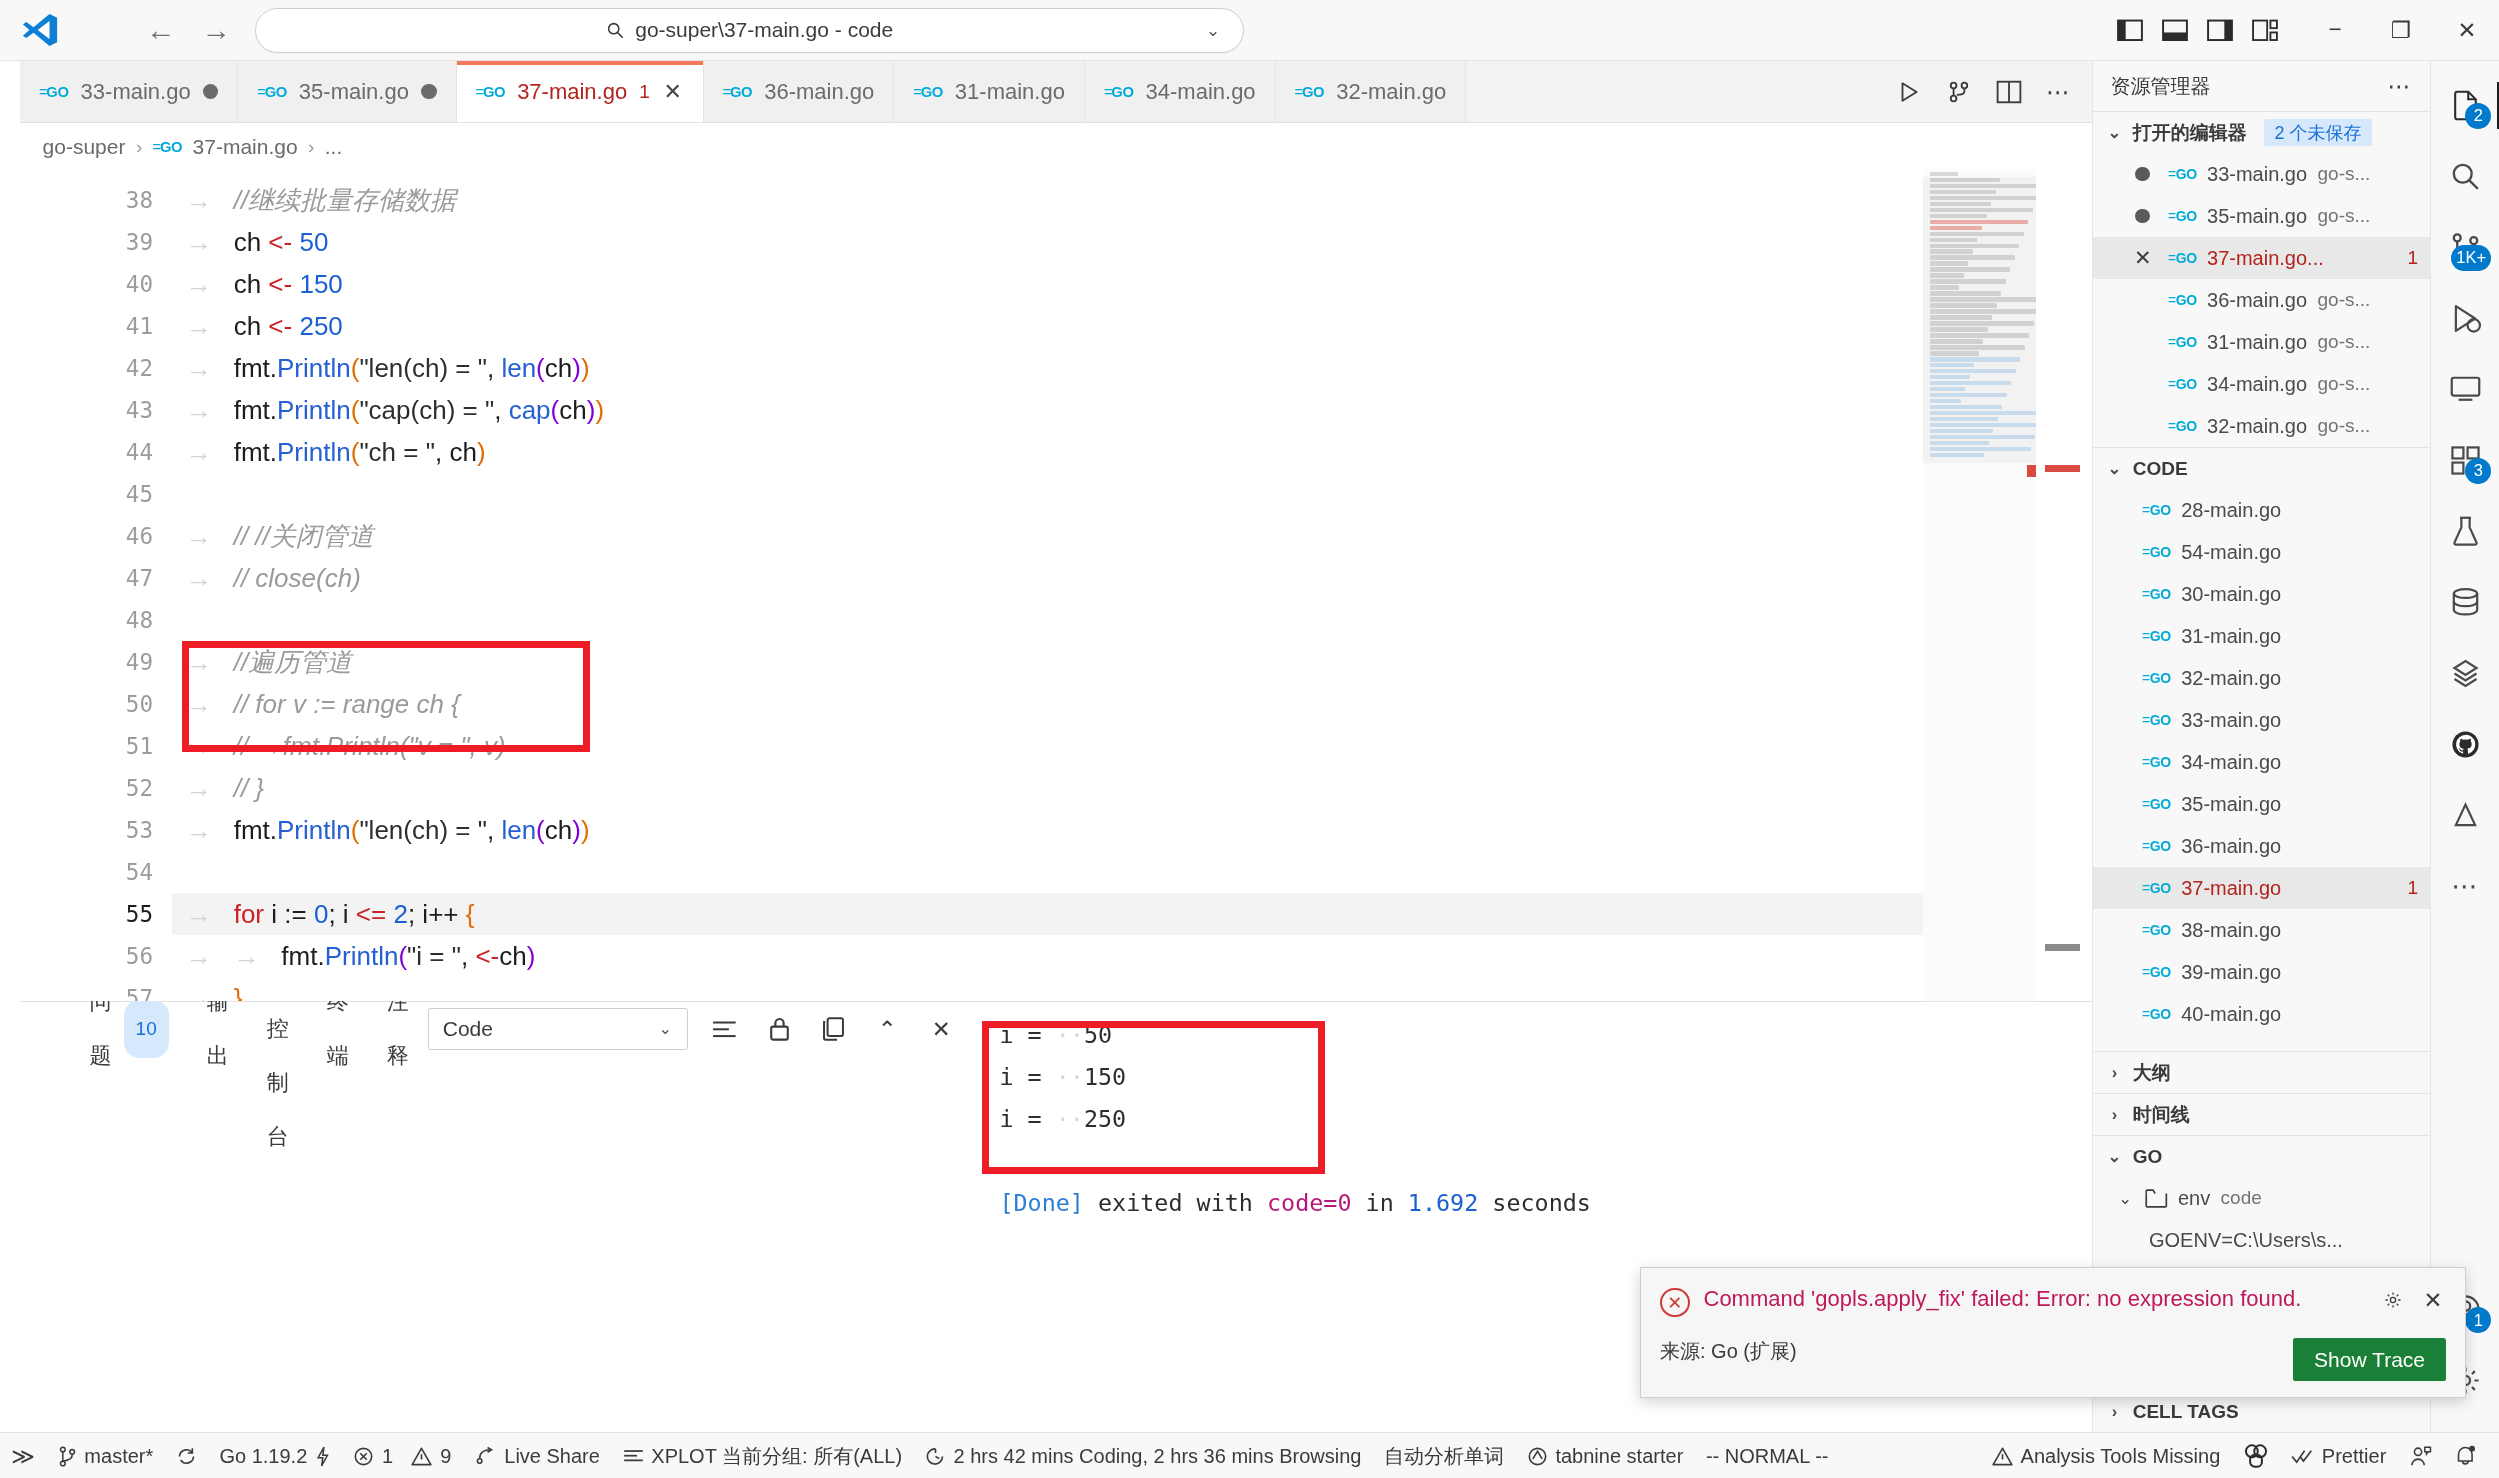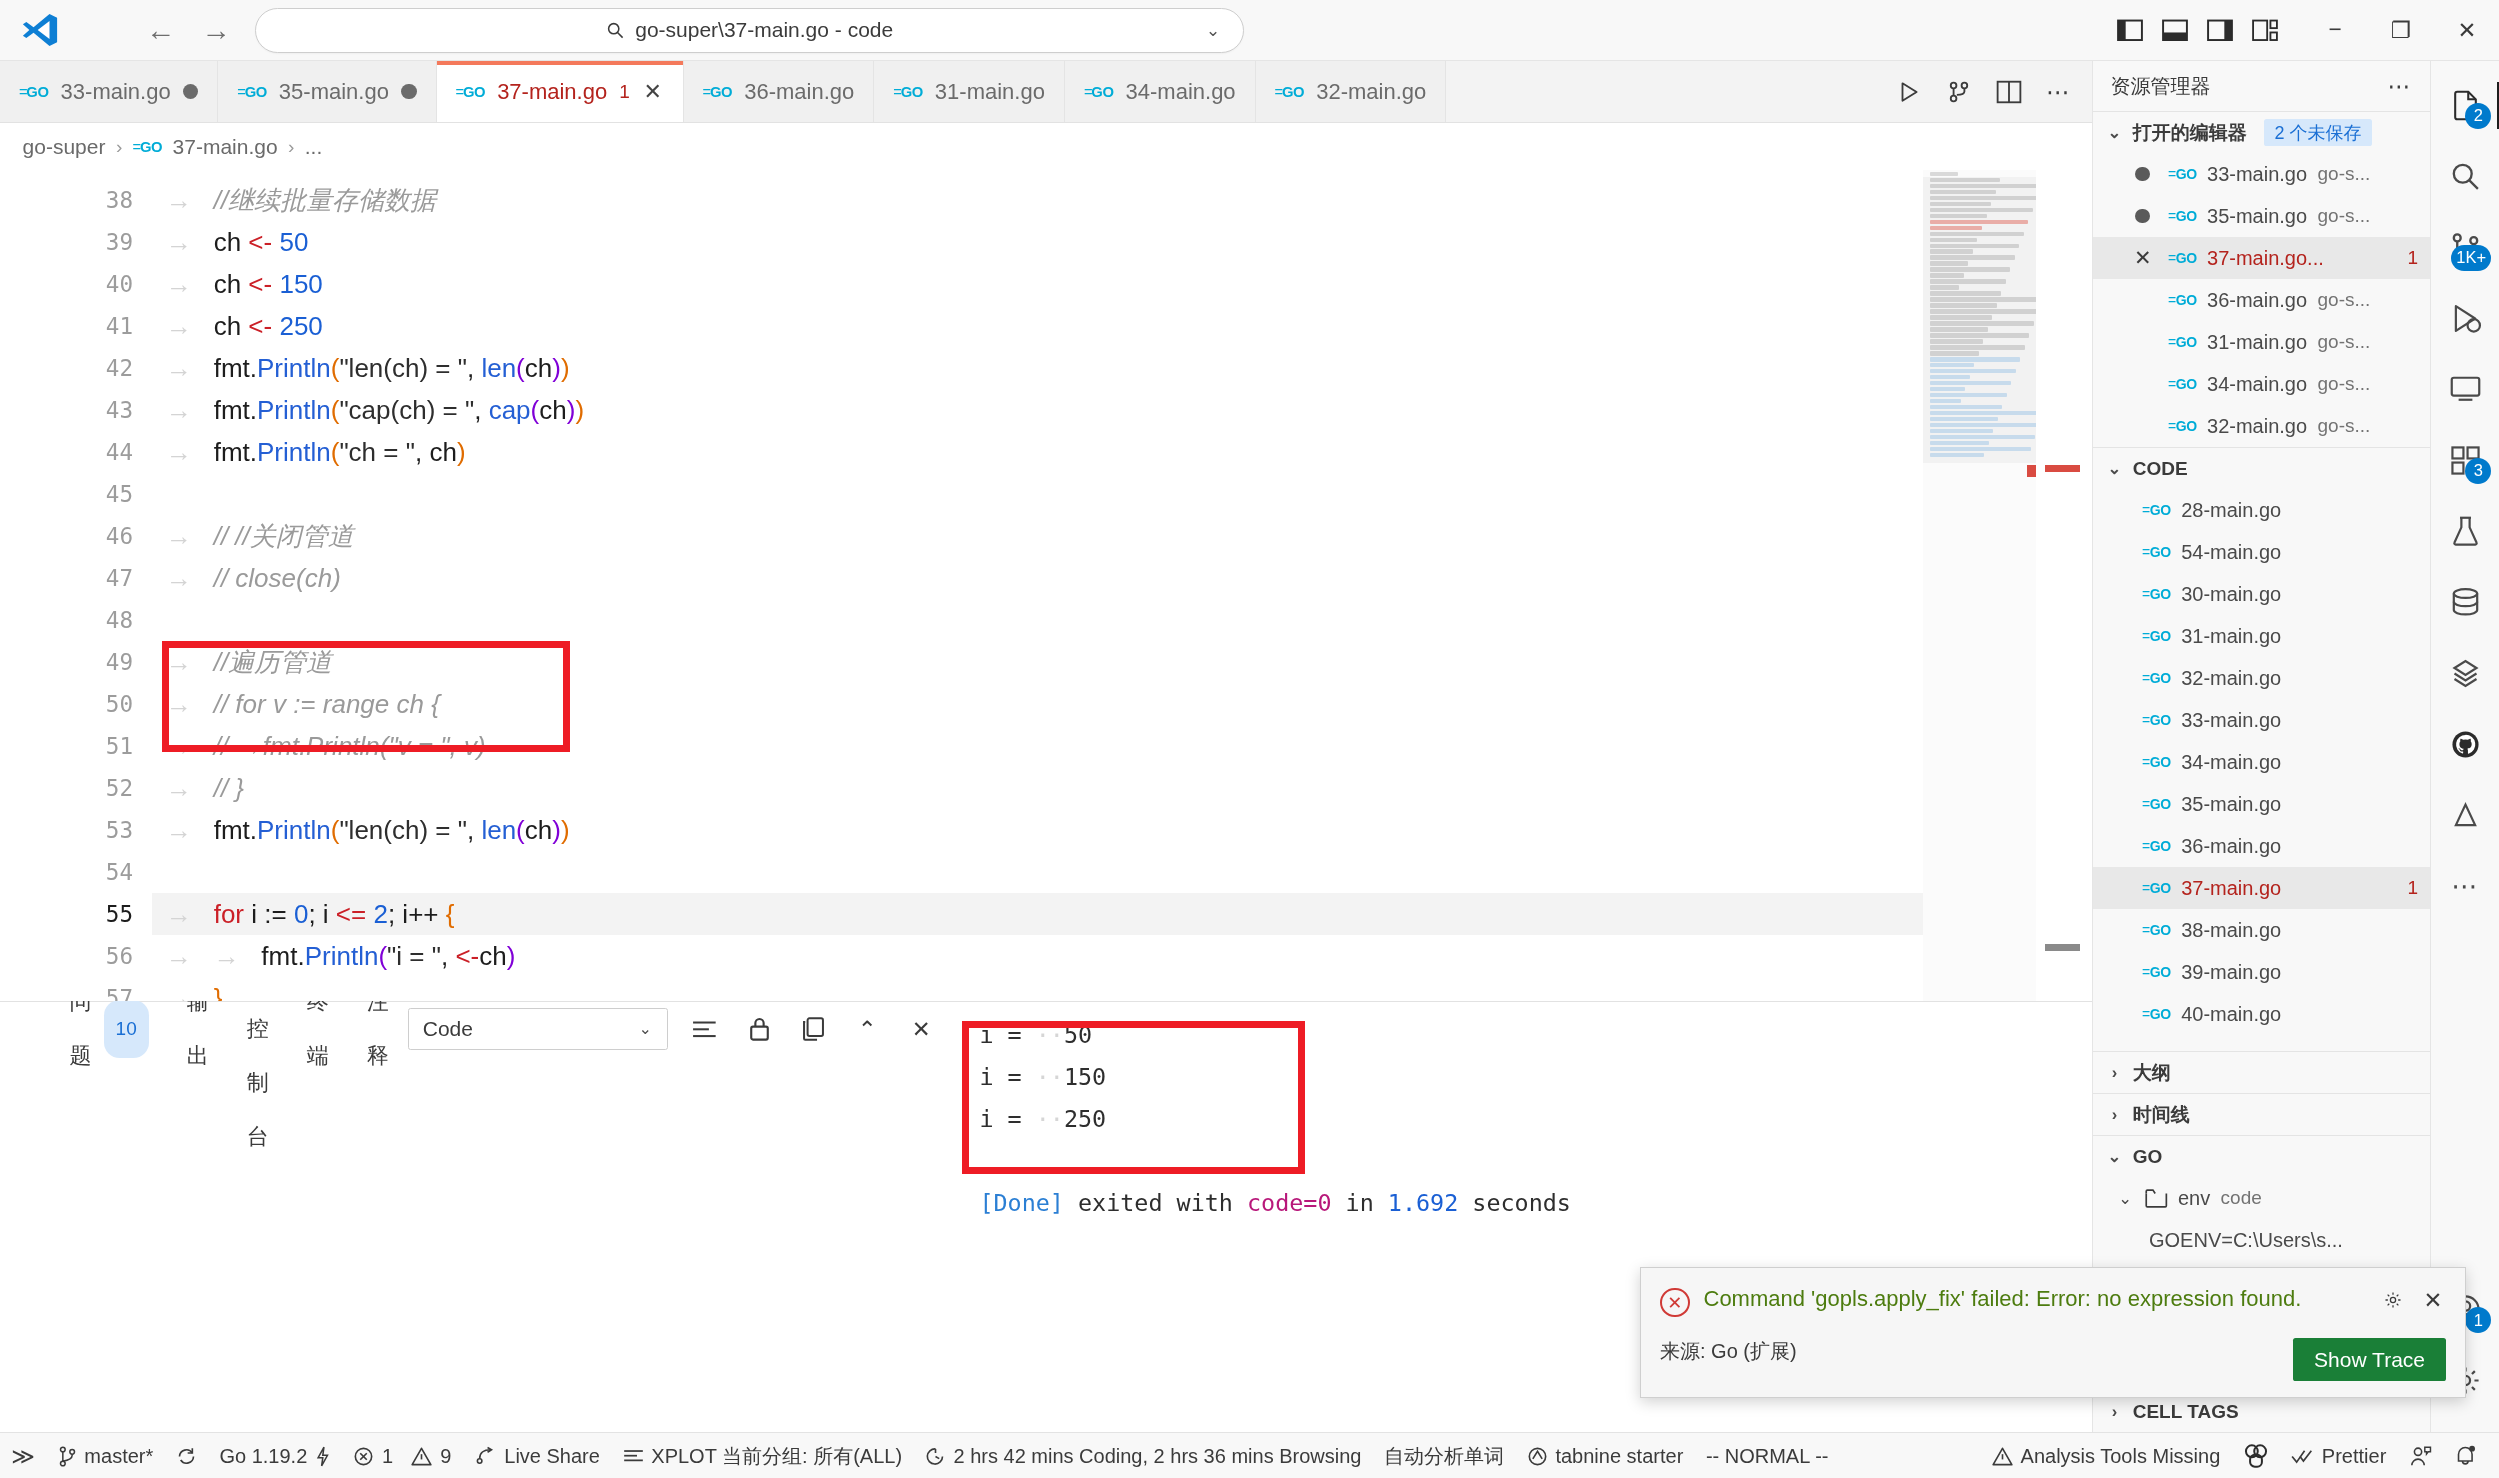--- a/index.html
+++ b/index.html
@@ -29,21 +29,21 @@
     display:flex; align-items:center; justify-content:center; position:relative;
     box-shadow:0 0.9px 1.7px rgba(0,0,0,0.04);
   }
   .cmdcenter .cc-text{ font-size:21px; color:#3b3b3b; display:flex; align-items:center; gap:10.4px;}
   .cmdcenter .cc-chevron{ position:absolute; right:22.6px; font-size:17.4px; color:#555;}
   .win-actions{ margin-left:auto; display:flex; align-items:center; height:61px;}
   .layout-icons{ display:flex; align-items:center; gap:19px; padding-right:24px; color:#3b3b3b;}
   .wbtn{ width:66px; height:61px; display:flex; align-items:center; justify-content:center; font-size:22.6px; color:#3b3b3b;}
 
   
-  .main-row{ display:flex; flex:1 1 auto; min-height:0; }
+  .main-row{ display:flex; flex:1 1 auto; min-height:0;margin-left:20px; }
 
   
   .editor-col{ display:flex; flex-direction:column; flex:1 1 auto; min-width:0; }
   .tabsbar{
     height:62px; flex:0 0 62px; display:flex; background:#f3f3f3;
     border-bottom:0.9px solid #e2e2e2; align-items:stretch; position:relative;
   }
   .tab{
     display:flex; align-items:center; gap:12px; padding:0 19px;
     border-right:0.9px solid #e4e4e4; background:#f0f0f0; color:#6b6b6b;
@@ -186,21 +186,21 @@
   .toast{
     position:absolute; right:33px; bottom:80px; width:826px;
     background:#f6f6f6; border:0.9px solid #cfcfcf; box-shadow:0 4.3px 14px rgba(0,0,0,0.18);
     z-index:40; padding:17.4px 19px 15.6px 19px;
   }
   .toast-row1{ display:flex; align-items:flex-start; gap:14px;}
   .toast-err-ico{
     width:29.5px;height:29.5px;border-radius:50%;border:2.2px solid #d03a36;color:#d03a36;
     display:flex;align-items:center;justify-content:center;font-size:18px;flex:0 0 29.5px;margin-top:2.6px;
   }
-  .toast-msg{ flex:1 1 auto; font-size:22px; color:#4d7c0f; line-height:1.3;}
+  .toast-msg{ flex:1 1 auto; font-size:22px; color:#be185d; line-height:1.3;}
   .toast-ico{ font-size:22.6px; color:#3b3b3b; margin-top:1.7px; padding:0 3.5px;}
   .toast-row2{ display:flex; align-items:flex-start; margin-top:21px;}
   .toast-src{ font-size:20px; color:#3b3b3b;}
   .showtrace{
     margin-left:auto; background:#1a7f37; color:#fff; font-size:21px;
     padding:9.5px 21px; border:none; border-radius:2.6px;
   }
   svg{ display:block; }
 </style>
 </head>

